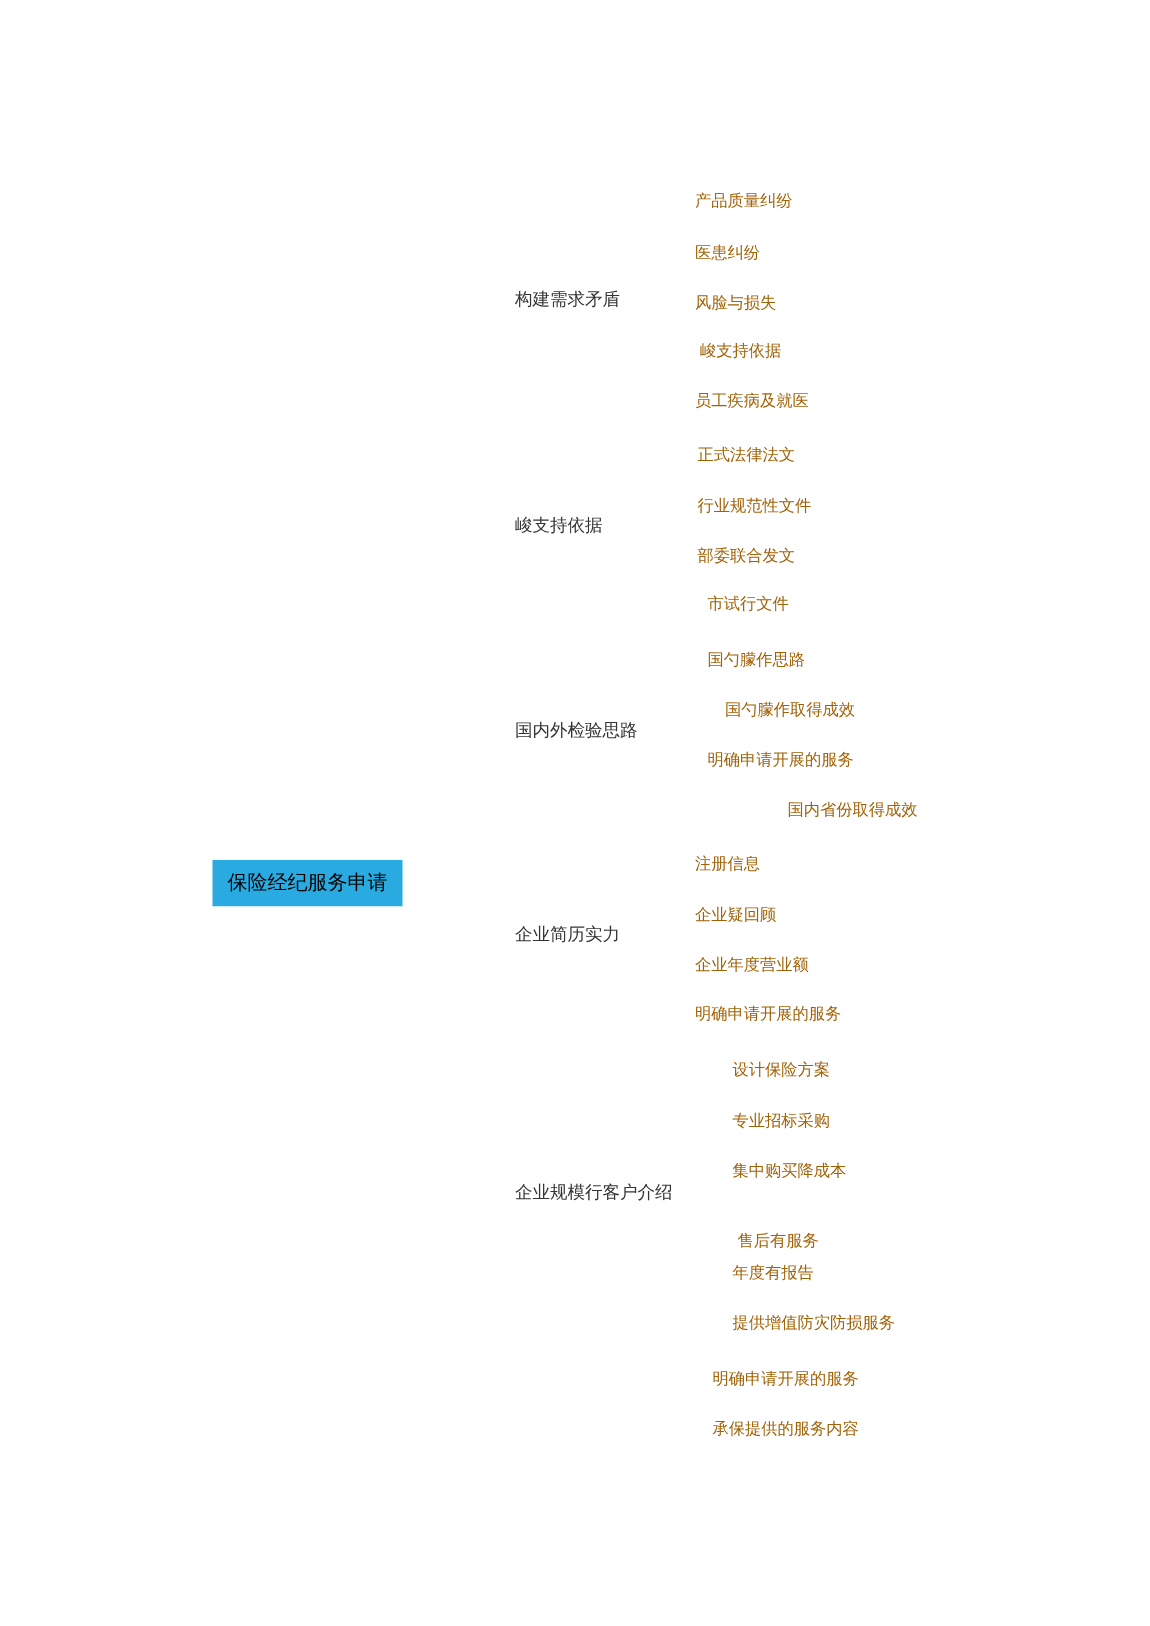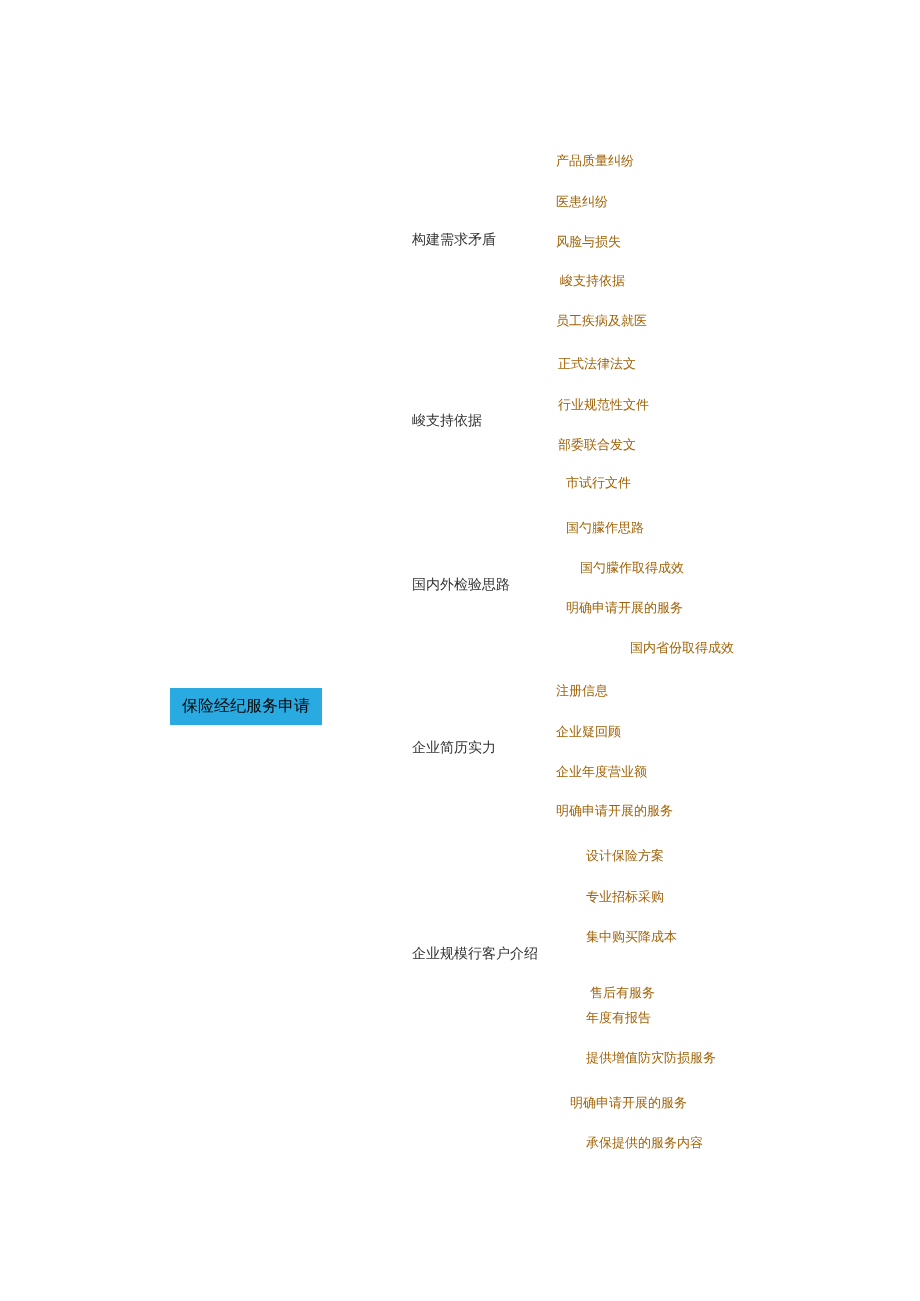--- a/index.html
+++ b/index.html
@@ -66,13 +66,13 @@
 
 <div class="branch-label" style="left:412px; top:945px;">企业规模行客户介绍</div>
 <div class="leaf-label" style="left:586px; top:847px;">设计保险方案</div>
 <div class="leaf-label" style="left:586px; top:888px;">专业招标采购</div>
 <div class="leaf-label" style="left:586px; top:928px;">集中购买降成本</div>
 <div class="leaf-label" style="left:590px; top:968px;margin-top:16px;">售后有服务</div>
 <div class="leaf-label" style="left:586px; top:1009px;">年度有报告</div>
 <div class="leaf-label" style="left:586px; top:1049px;">提供增值防灾防损服务</div>
 
 <div class="leaf-label" style="left:570px; top:1094px;">明确申请开展的服务</div>
-<div class="leaf-label" style="left:570px; top:1134px;margin-left:16px;">承保提供的服务内容</div>
+<div class="leaf-label" style="left:570px; top:1134px;">承保提供的服务内容</div>
 
 </body></html>

